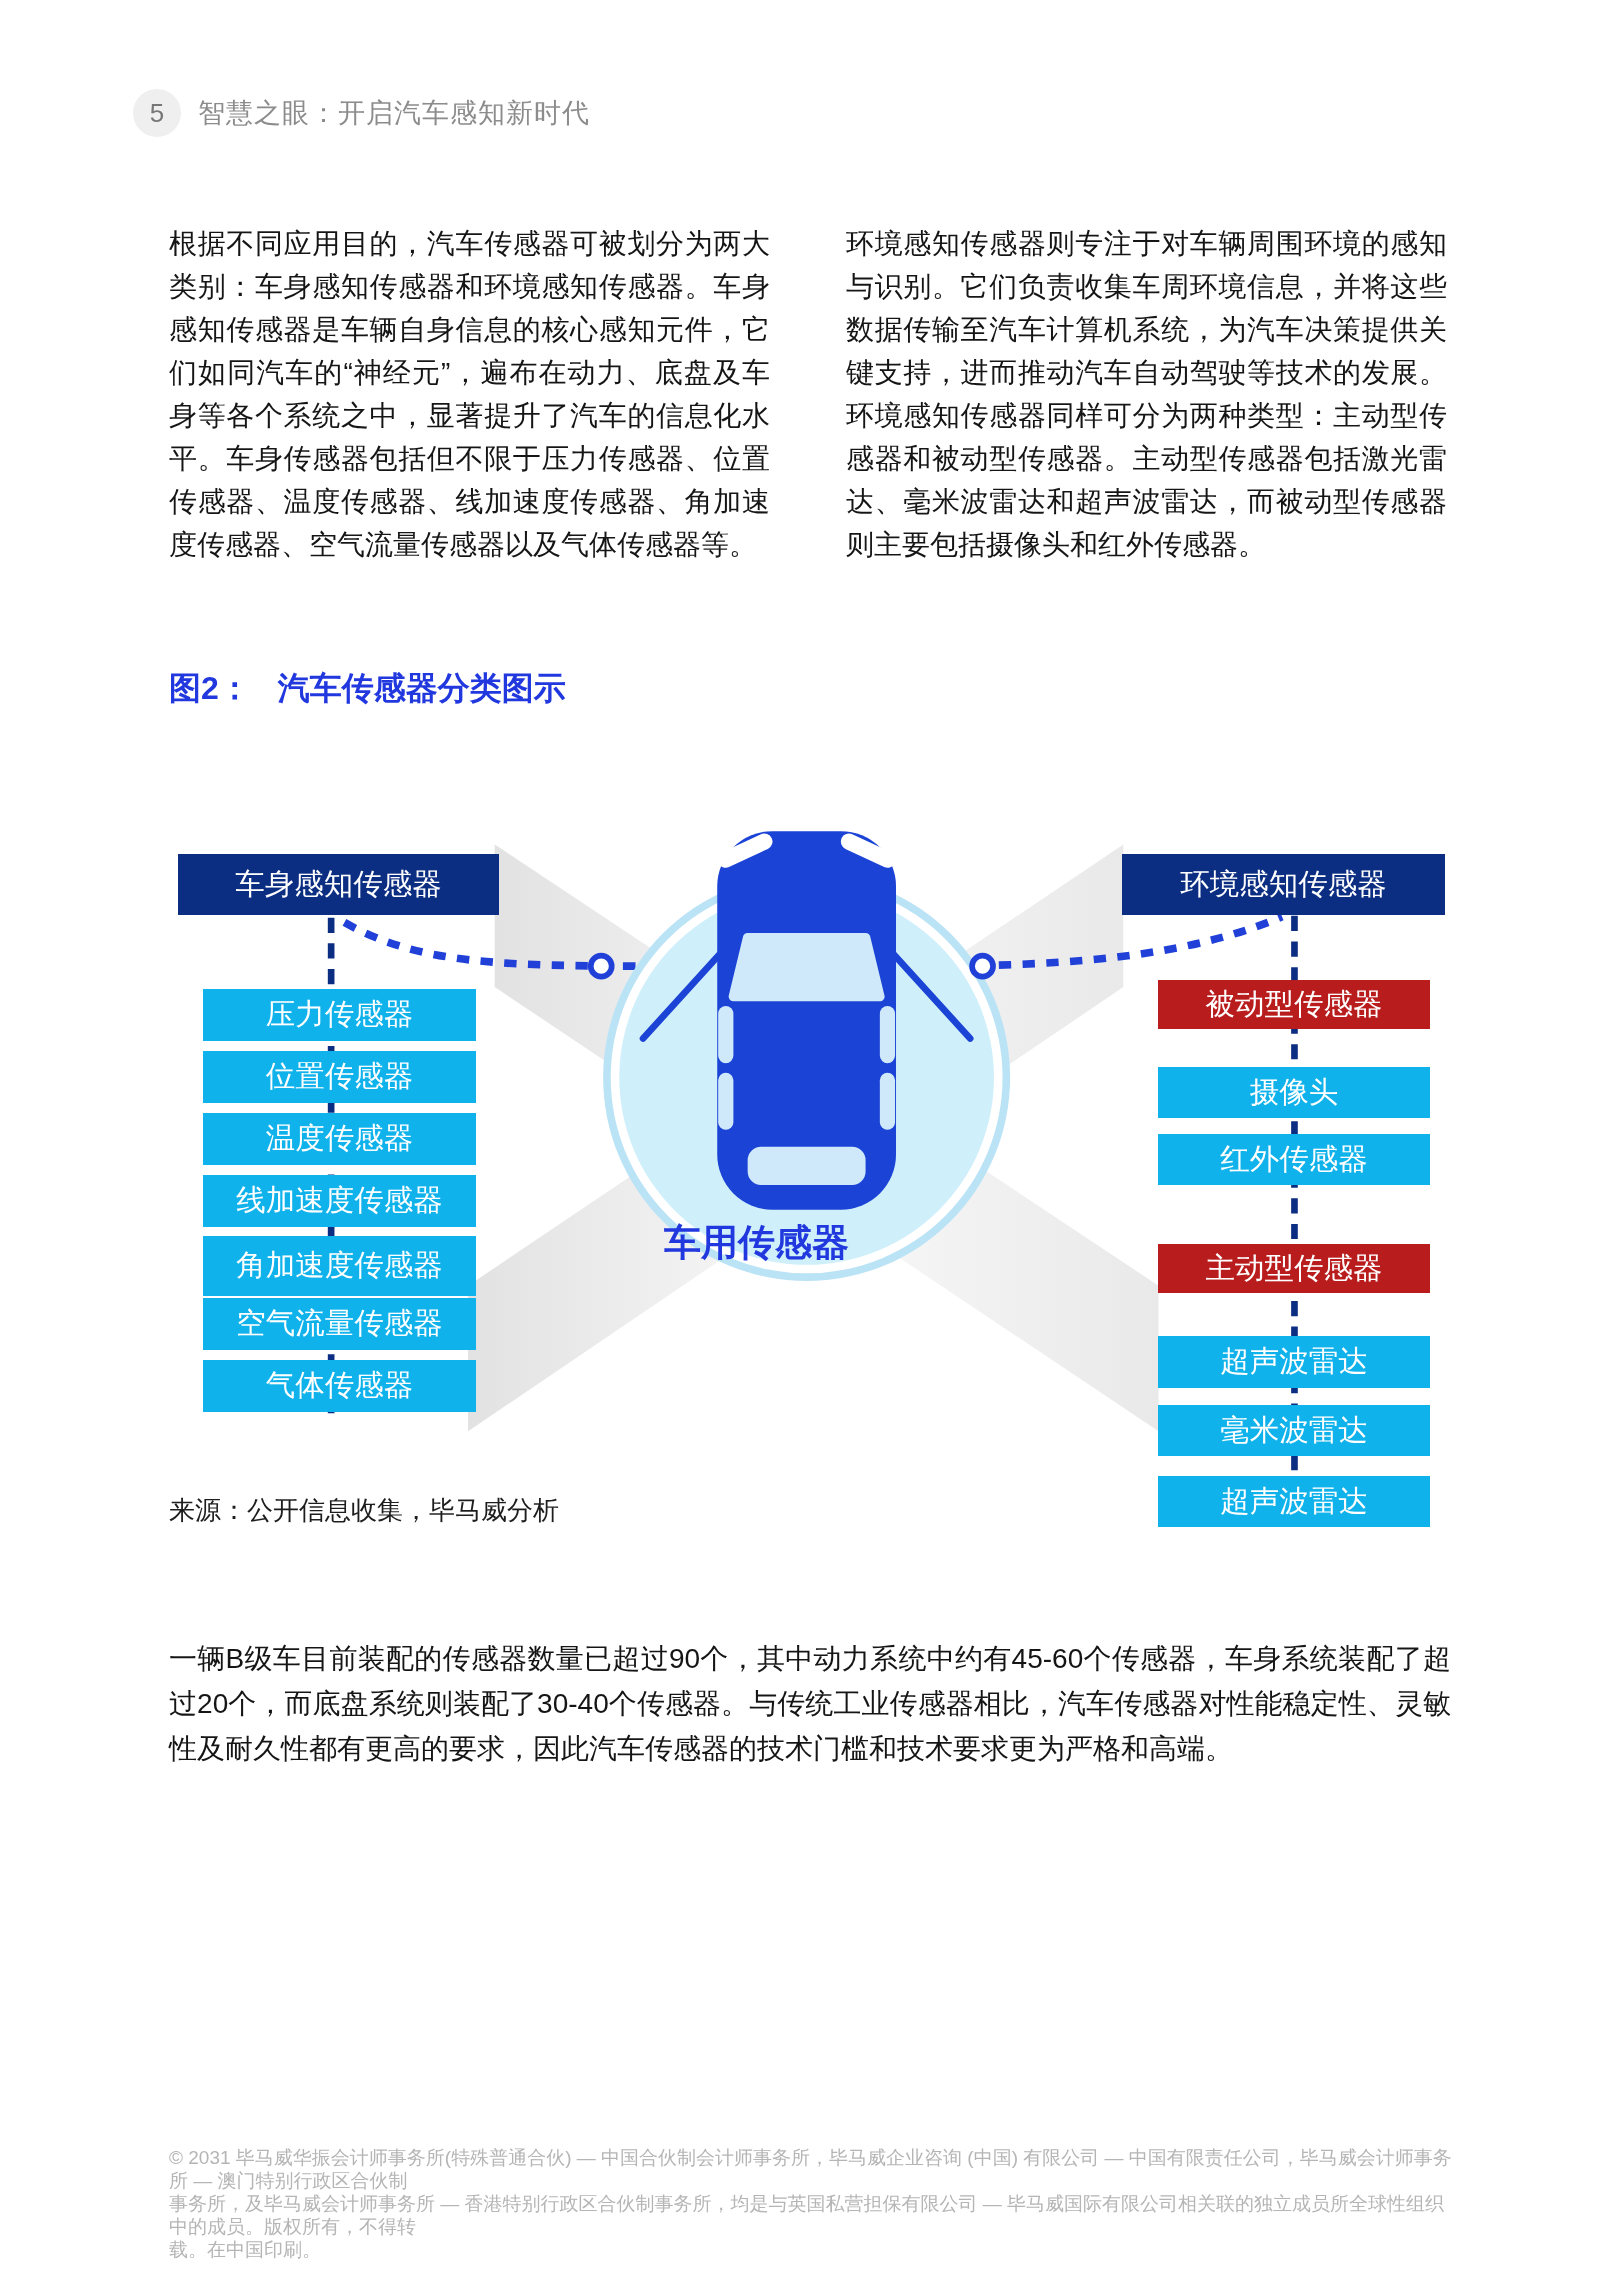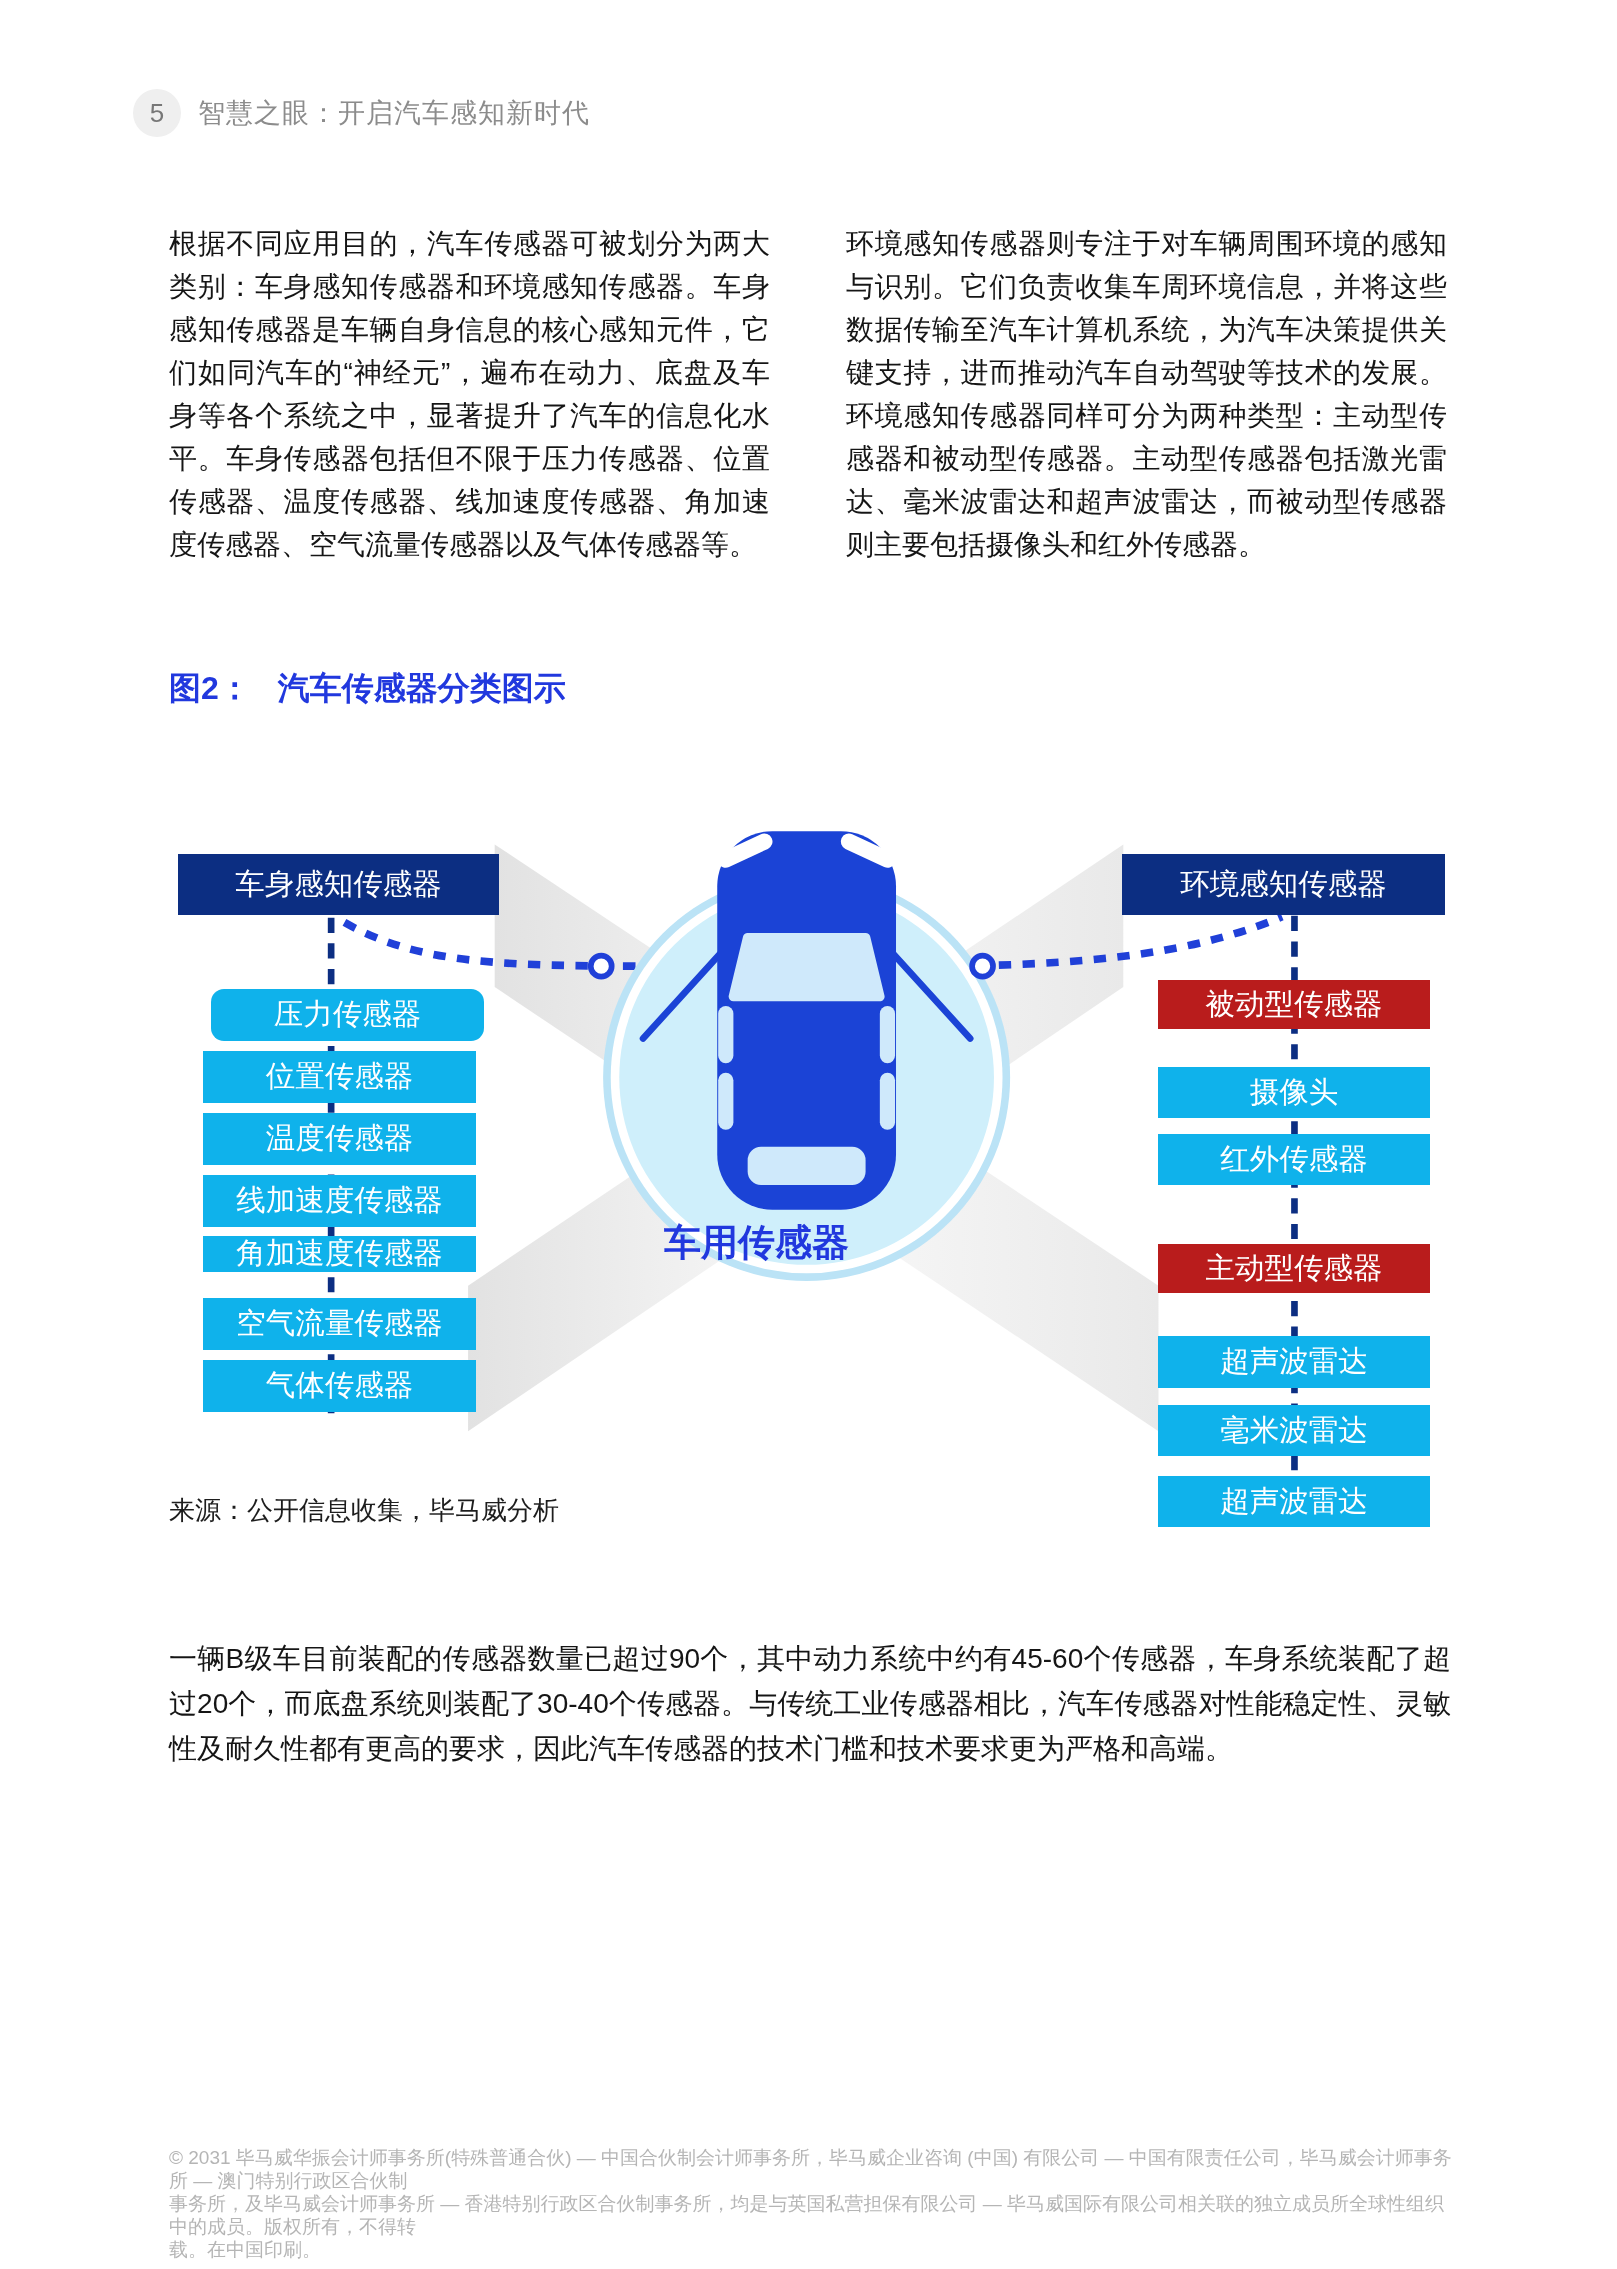--- a/index.html
+++ b/index.html
@@ -94,25 +94,25 @@
       <rect x="925" y="1058" width="16" height="60" rx="8" fill="#CFE9FB"></rect>
       <rect x="925" y="1128" width="16" height="60" rx="8" fill="#CFE9FB"></rect>
       <rect x="786" y="1206" width="124" height="40" rx="14" fill="#CFE9FB"></rect>
     </g>
 
     <circle cx="632" cy="1016" r="11" fill="#ffffff" stroke="#2040D8" stroke-width="6"></circle>
     <circle cx="1033" cy="1016" r="11" fill="#ffffff" stroke="#2040D8" stroke-width="6"></circle>
   </svg>
 
   <div class="dbox navy" style="left:178px;top:854px;width:321px;height:61px;">车身感知传感器</div>
-  <div class="dbox cyan" style="left:211px;top:989px;width:273px;height:52px;border-radius:13px;">压力传感器</div>
+  <div class="dbox cyan" style="left:203px;top:989px;width:273px;height:52px;">压力传感器</div>
   <div class="dbox cyan" style="left:203px;top:1051px;width:273px;height:52px;">位置传感器</div>
   <div class="dbox cyan" style="left:203px;top:1113px;width:273px;height:52px;">温度传感器</div>
   <div class="dbox cyan" style="left:203px;top:1175px;width:273px;height:52px;">线加速度传感器</div>
-  <div class="dbox cyan" style="left:203px;top:1236px;width:273px;height:36px;">角加速度传感器</div>
+  <div class="dbox cyan" style="left:203px;top:1236px;width:273px;height:60px;">角加速度传感器</div>
   <div class="dbox cyan" style="left:203px;top:1298px;width:273px;height:52px;">空气流量传感器</div>
   <div class="dbox cyan" style="left:203px;top:1360px;width:273px;height:52px;">气体传感器</div>
 
   <div class="dbox navy" style="left:1122px;top:854px;width:323px;height:61px;">环境感知传感器</div>
   <div class="dbox purple" style="left:1158px;top:980px;width:272px;height:49px;">被动型传感器</div>
   <div class="dbox cyan" style="left:1158px;top:1067px;width:272px;height:51px;">摄像头</div>
   <div class="dbox cyan" style="left:1158px;top:1134px;width:272px;height:51px;">红外传感器</div>
   <div class="dbox purple" style="left:1158px;top:1244px;width:272px;height:49px;">主动型传感器</div>
   <div class="dbox cyan" style="left:1158px;top:1336px;width:272px;height:52px;">超声波雷达</div>
   <div class="dbox cyan" style="left:1158px;top:1405px;width:272px;height:51px;">毫米波雷达</div>

